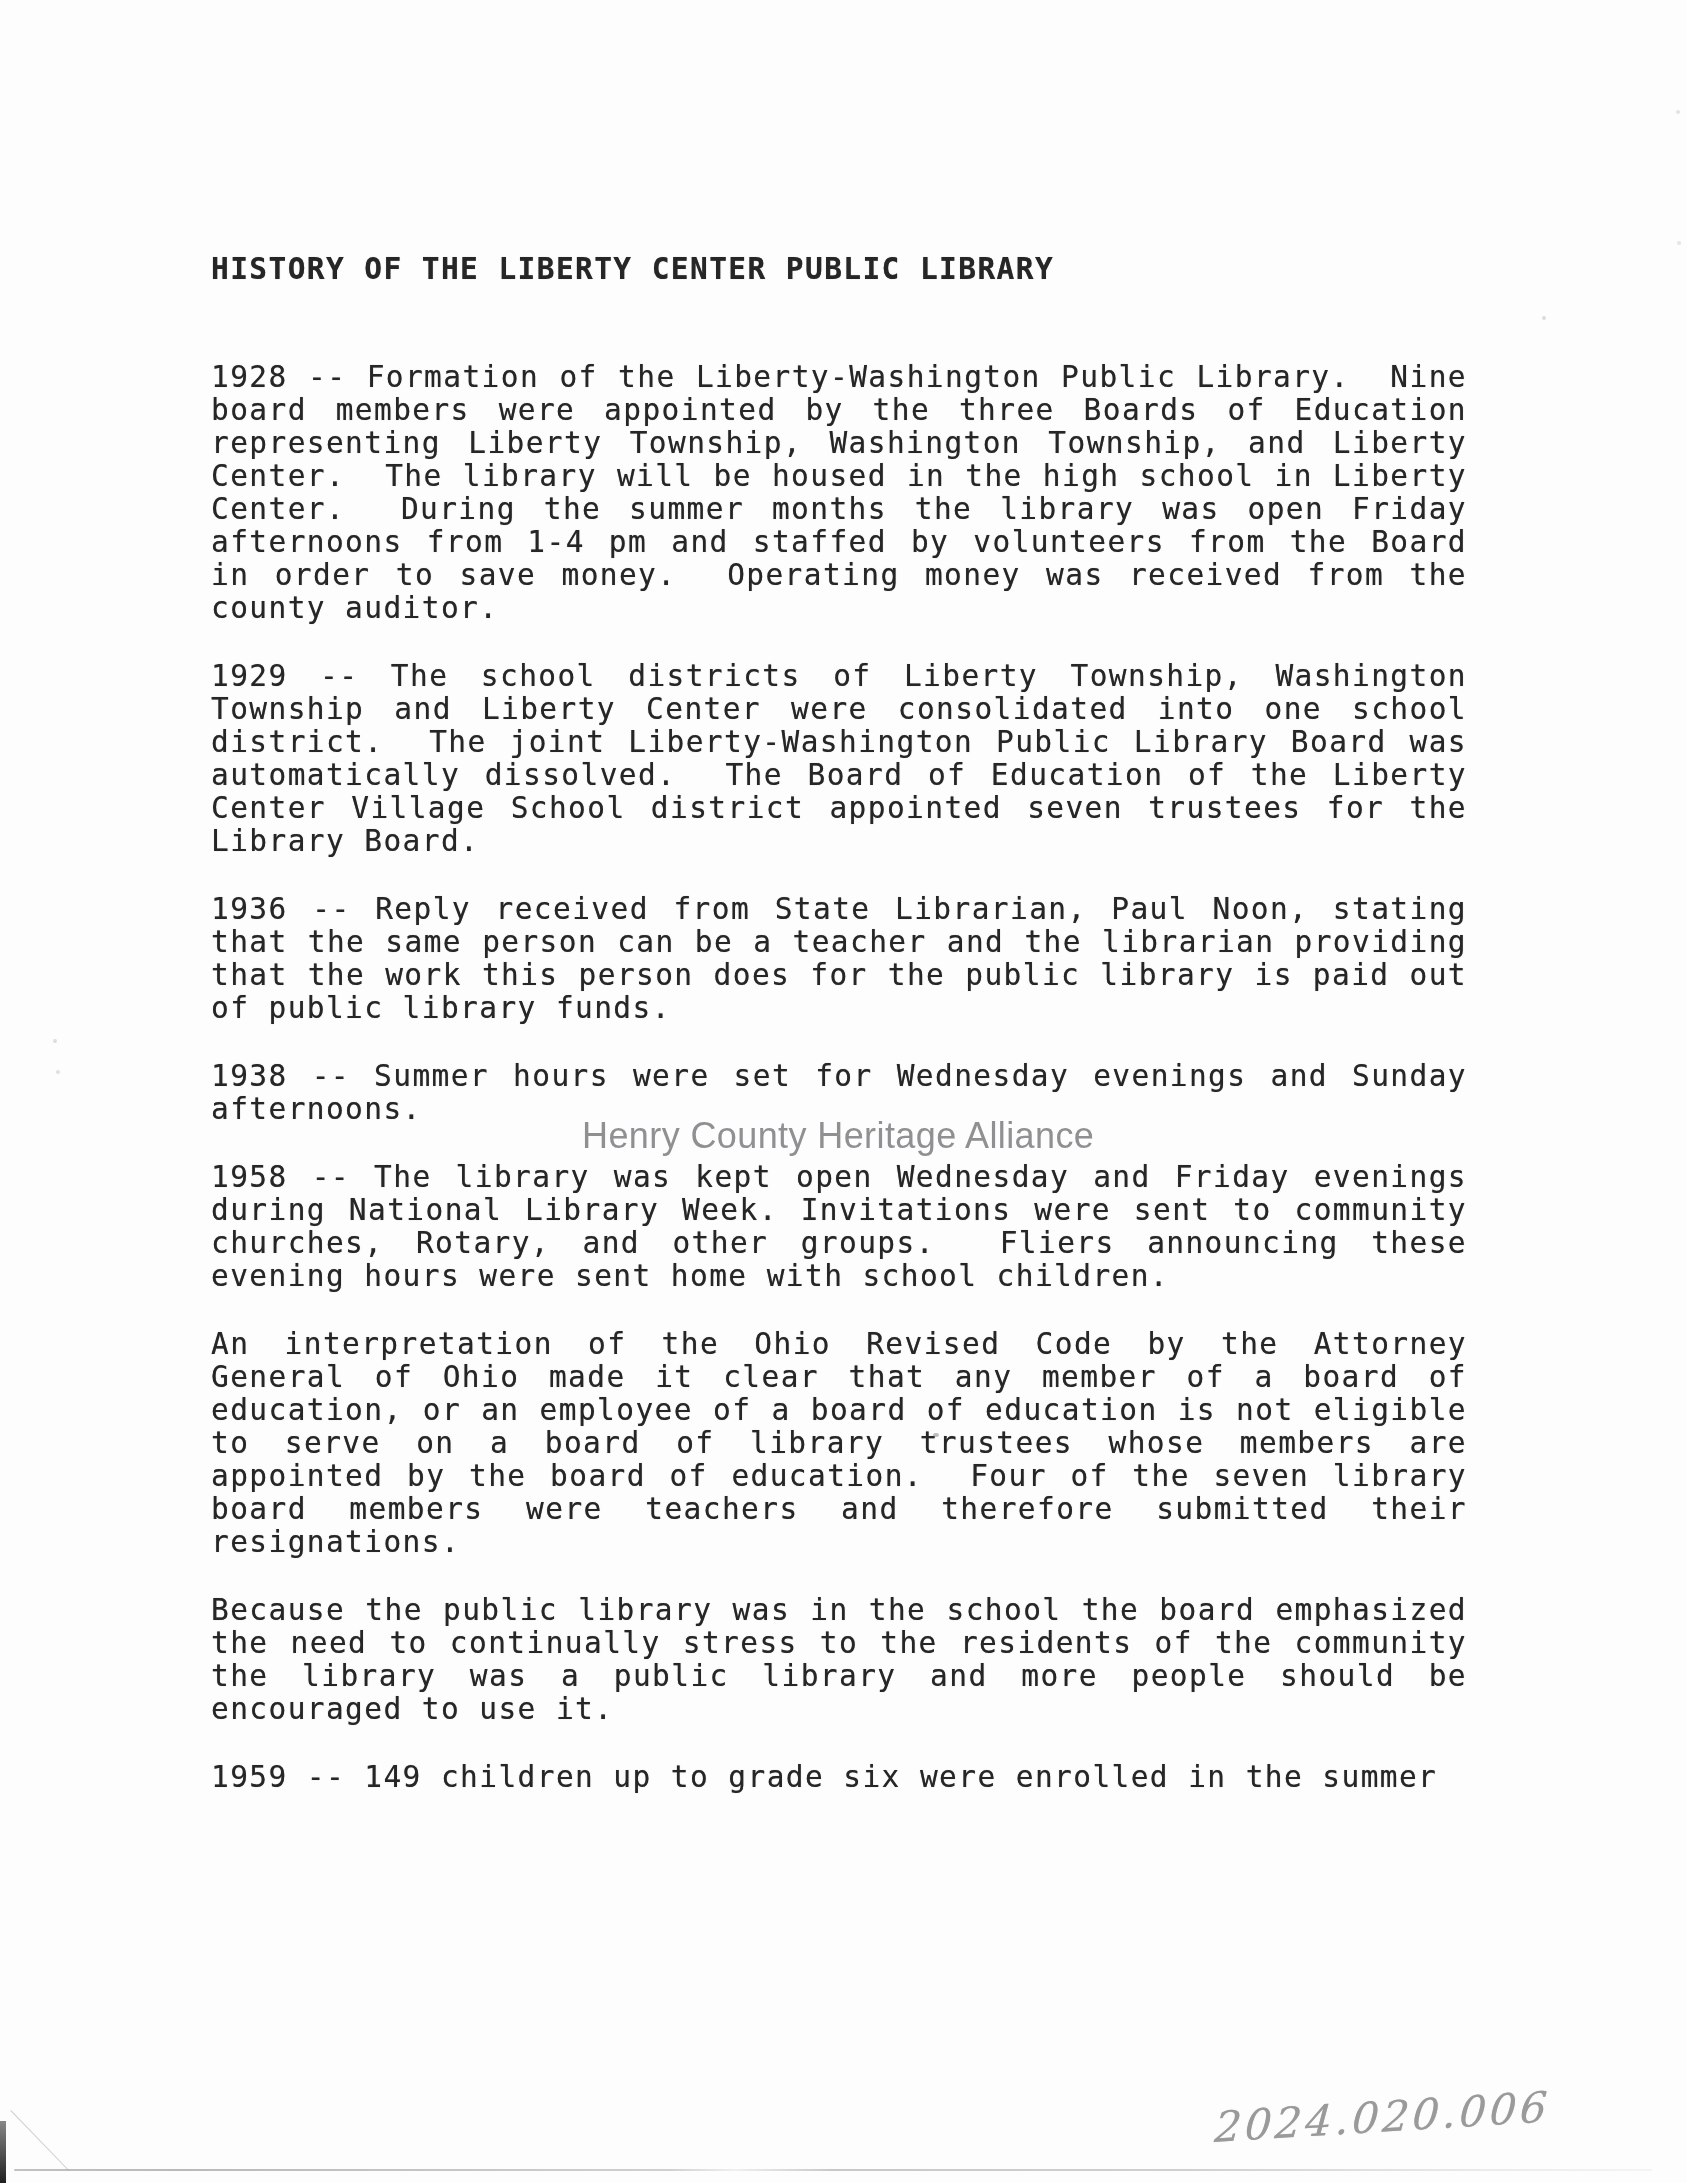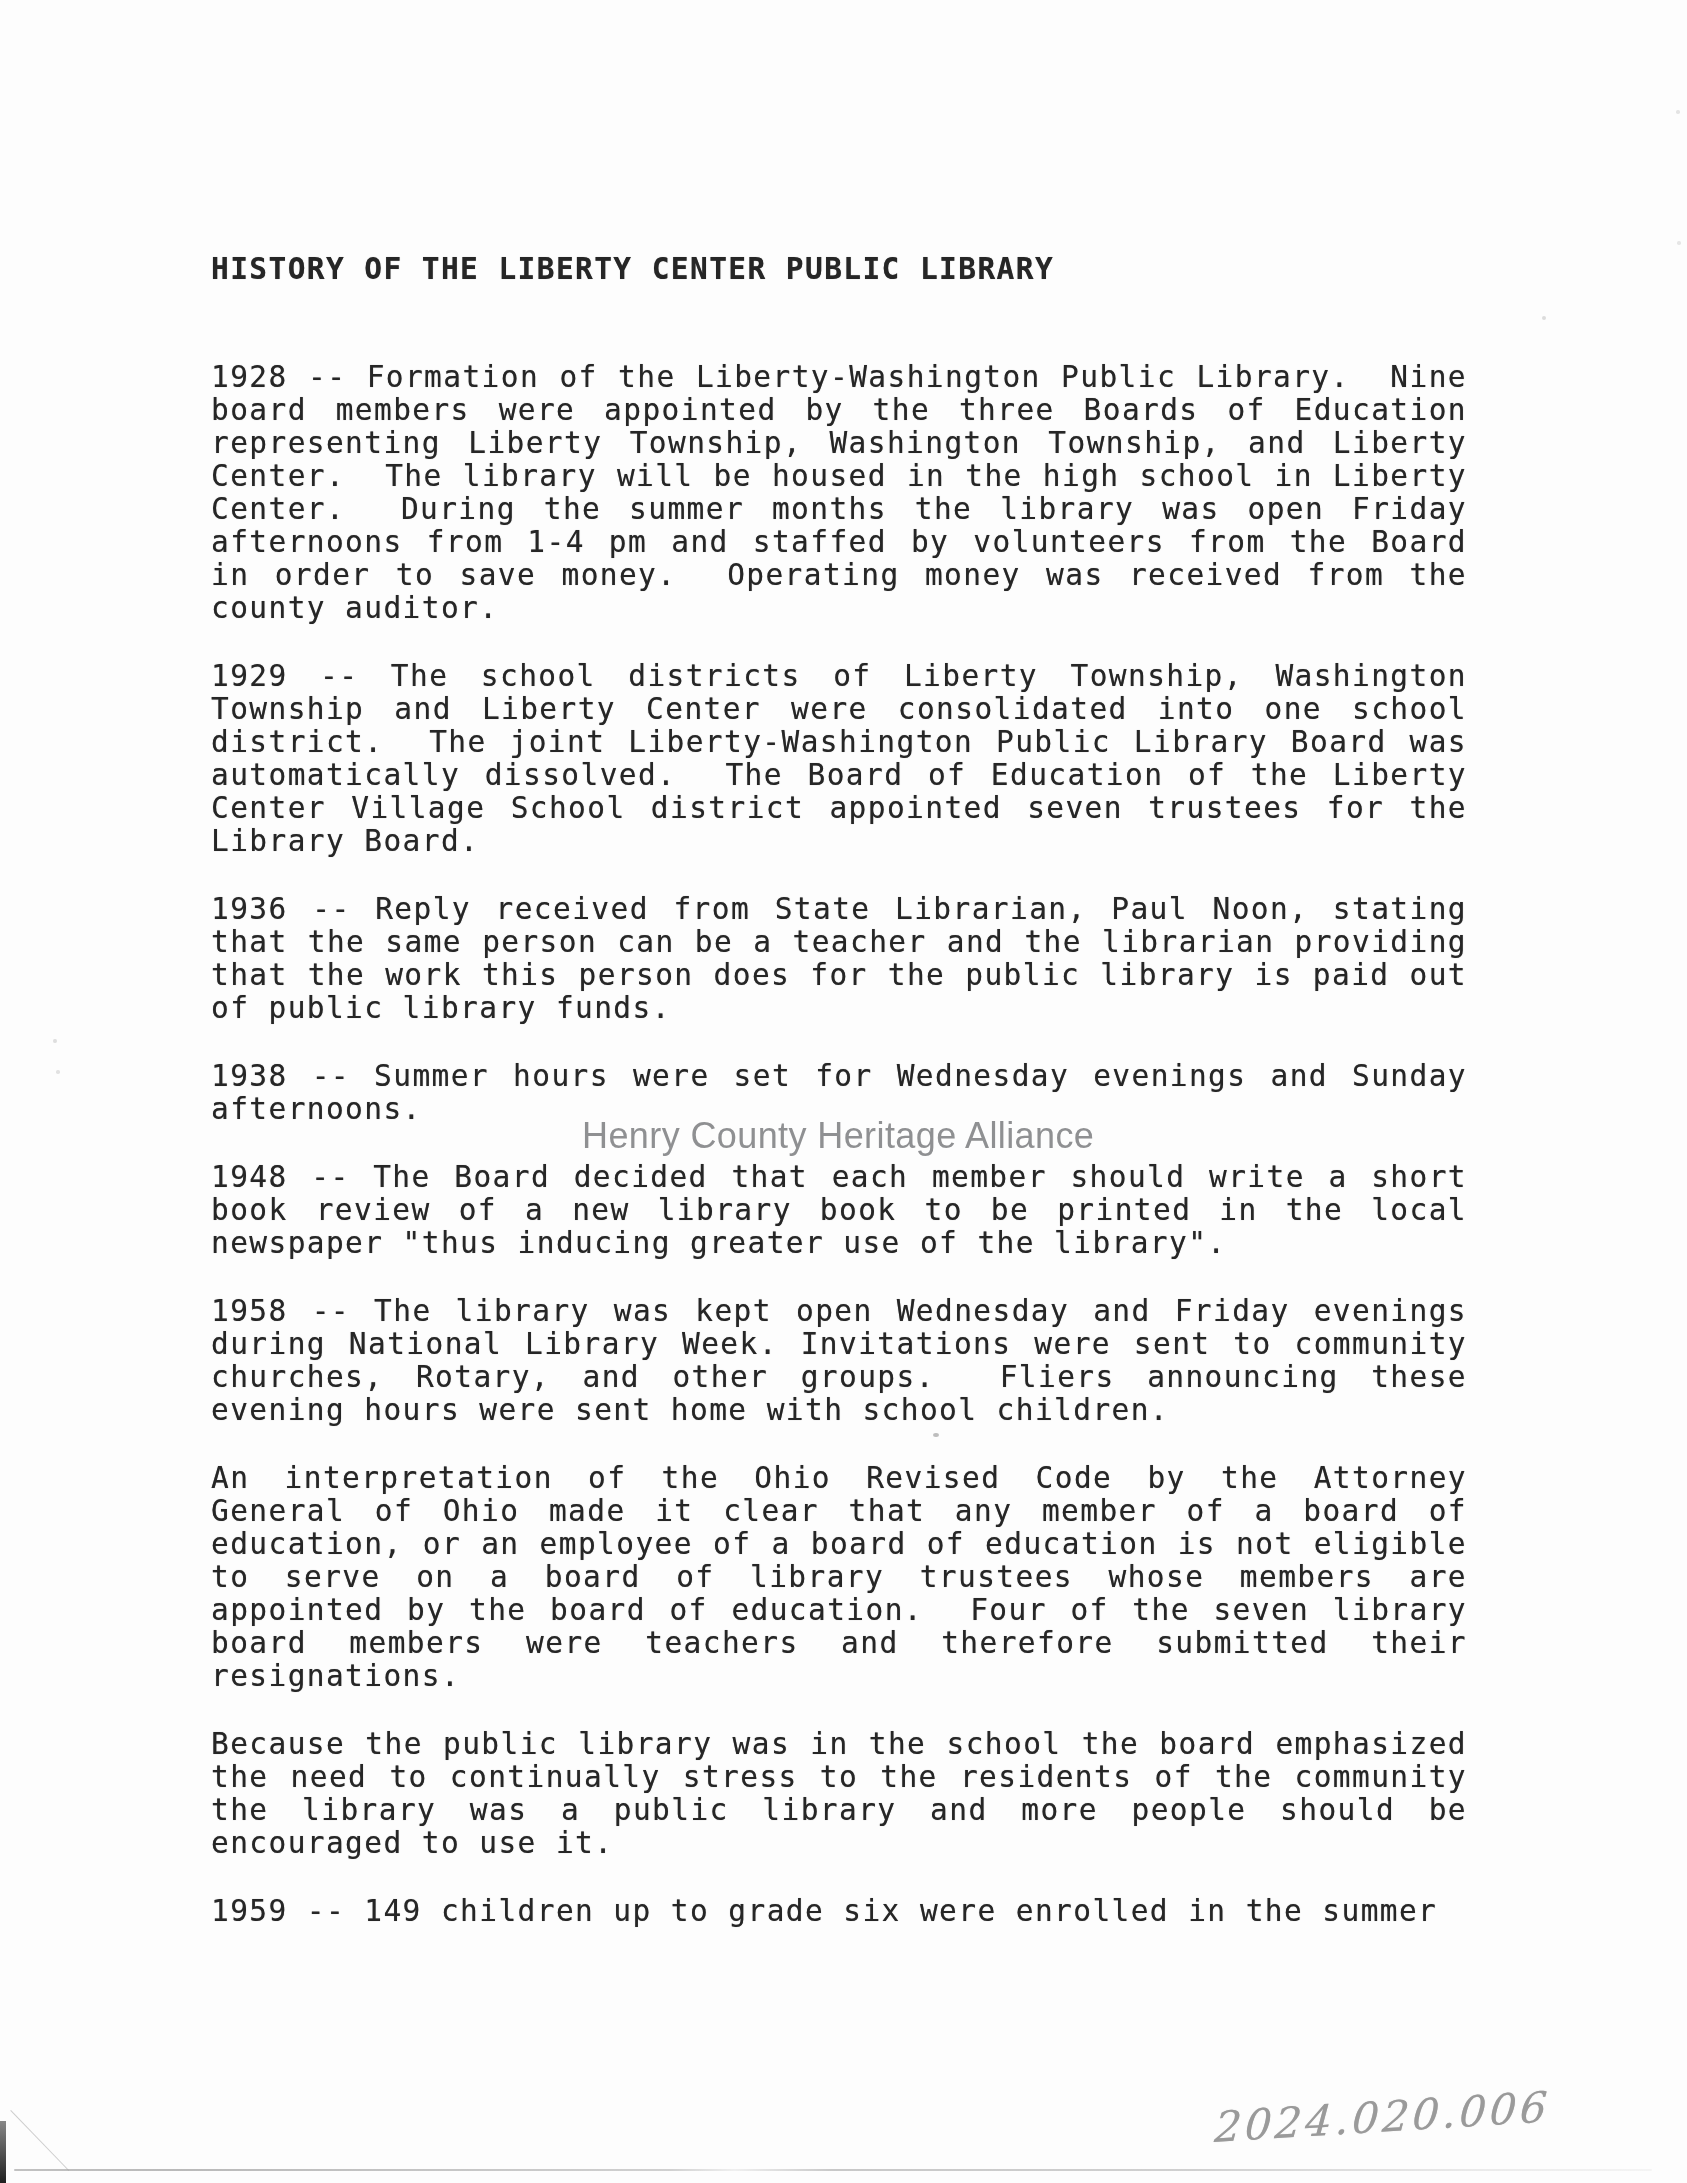--- a/index.html
+++ b/index.html
@@ -122,21 +122,20 @@
 
 <div class="page">
 
   <div class="content">
     <h1 class="doc-title">HISTORY OF THE LIBERTY CENTER PUBLIC LIBRARY</h1>
     <div>
         <p class="para">1928 -- Formation of the Liberty-Washington Public Library.  Nine board members were appointed by the three Boards of Education representing Liberty Township, Washington Township, and Liberty Center.  The library will be housed in the high school in Liberty Center.  During the summer months the library was open Friday afternoons from 1-4 pm and staffed by volunteers from the Board in order to save money.  Operating money was received from the county auditor.</p>
         <p class="para">1929 -- The school districts of Liberty Township, Washington Township and Liberty Center were consolidated into one school district.  The joint Liberty-Washington Public Library Board was automatically dissolved.  The Board of Education of the Liberty Center Village School district appointed seven trustees for the Library Board.</p>
         <p class="para">1936 -- Reply received from State Librarian, Paul Noon, stating that the same person can be a teacher and the librarian providing that the work this person does for the public library is paid out of public library funds.</p>
         <p class="para">1938 -- Summer hours were set for Wednesday evenings and Sunday afternoons.</p>
-        <p class="para">1948 -- The Board decided that each member should write a short book review of a new library book to be printed in the local newspaper "thus inducing greater use of the library".</p>
         <p class="para">1958 -- The library was kept open Wednesday and Friday evenings during National Library Week. Invitations were sent to community churches, Rotary, and other groups.  Fliers announcing these evening hours were sent home with school children.</p>
         <p class="para">An interpretation of the Ohio Revised Code by the Attorney General of Ohio made it clear that any member of a board of education, or an employee of a board of education is not eligible to serve on a board of library trustees whose members are appointed by the board of education.  Four of the seven library board members were teachers and therefore submitted their resignations.</p>
         <p class="para">Because the public library was in the school the board emphasized the need to continually stress to the residents of the community the library was a public library and more people should be encouraged to use it.</p>
         <p class="para">1959 -- 149 children up to grade six were enrolled in the summer</p>
       </div>
   </div>
 
   <div class="watermark">Henry County Heritage Alliance</div>
 
   <div class="accession">2024.020.006</div>

